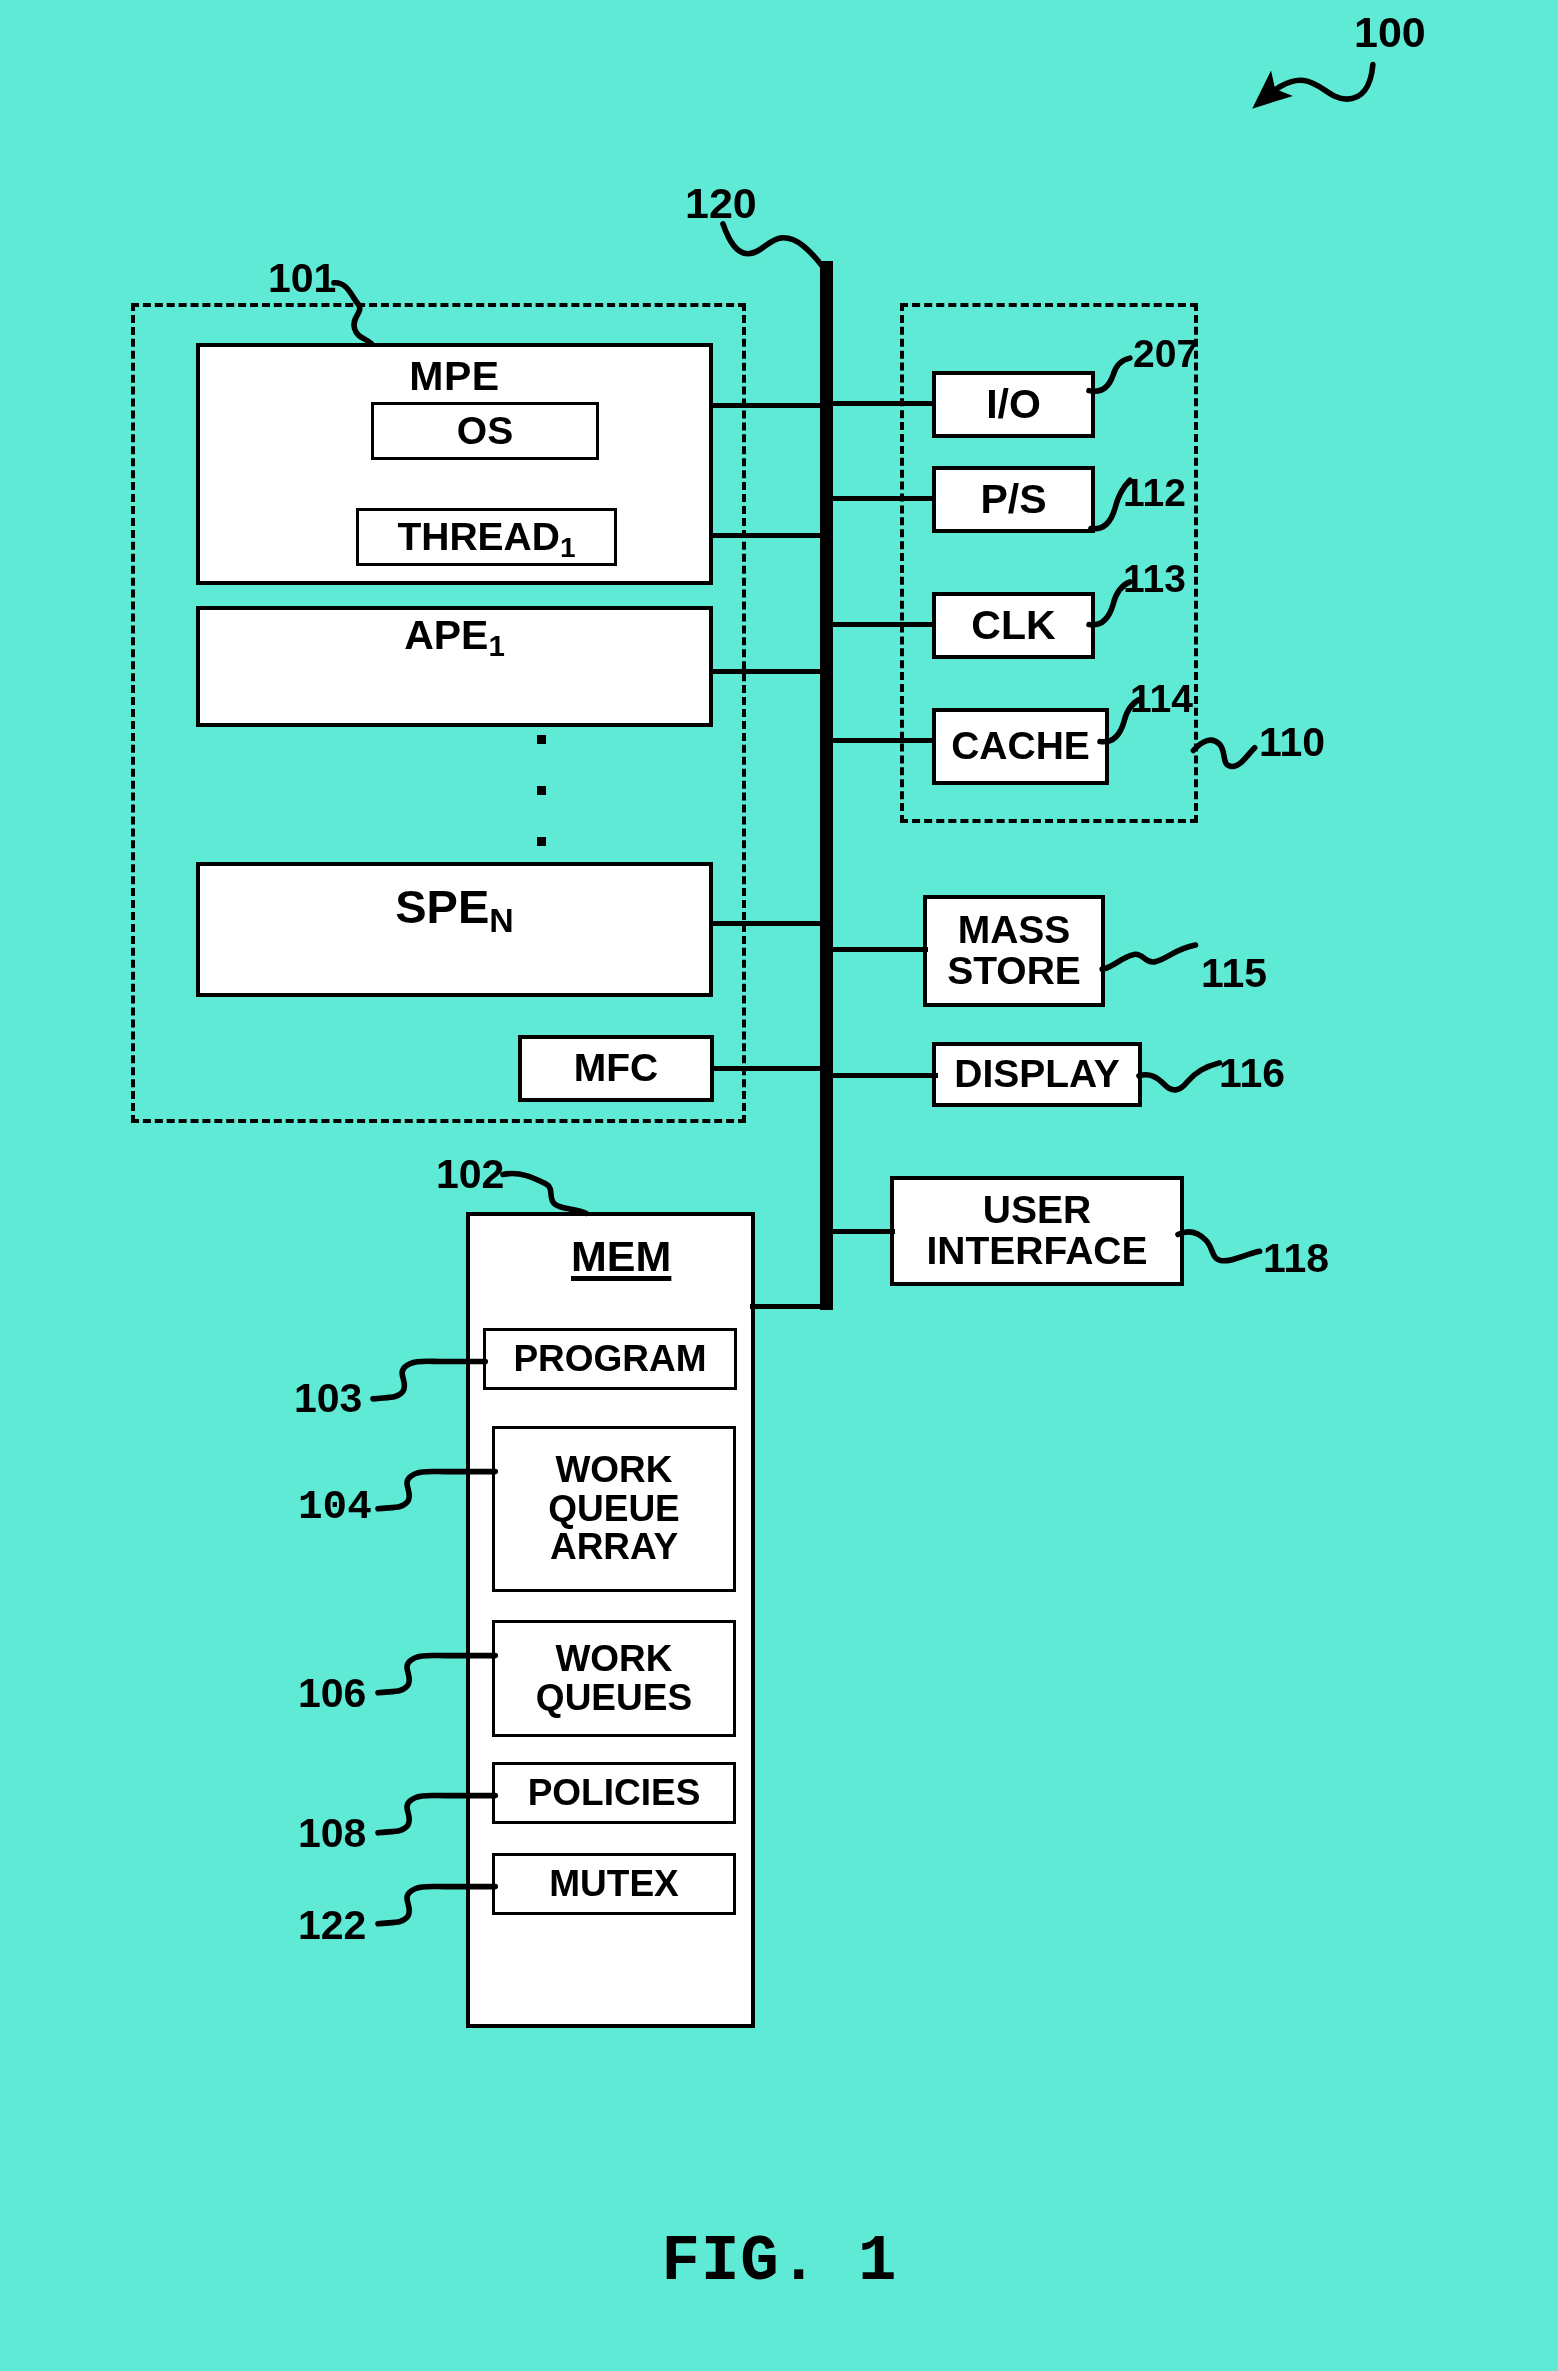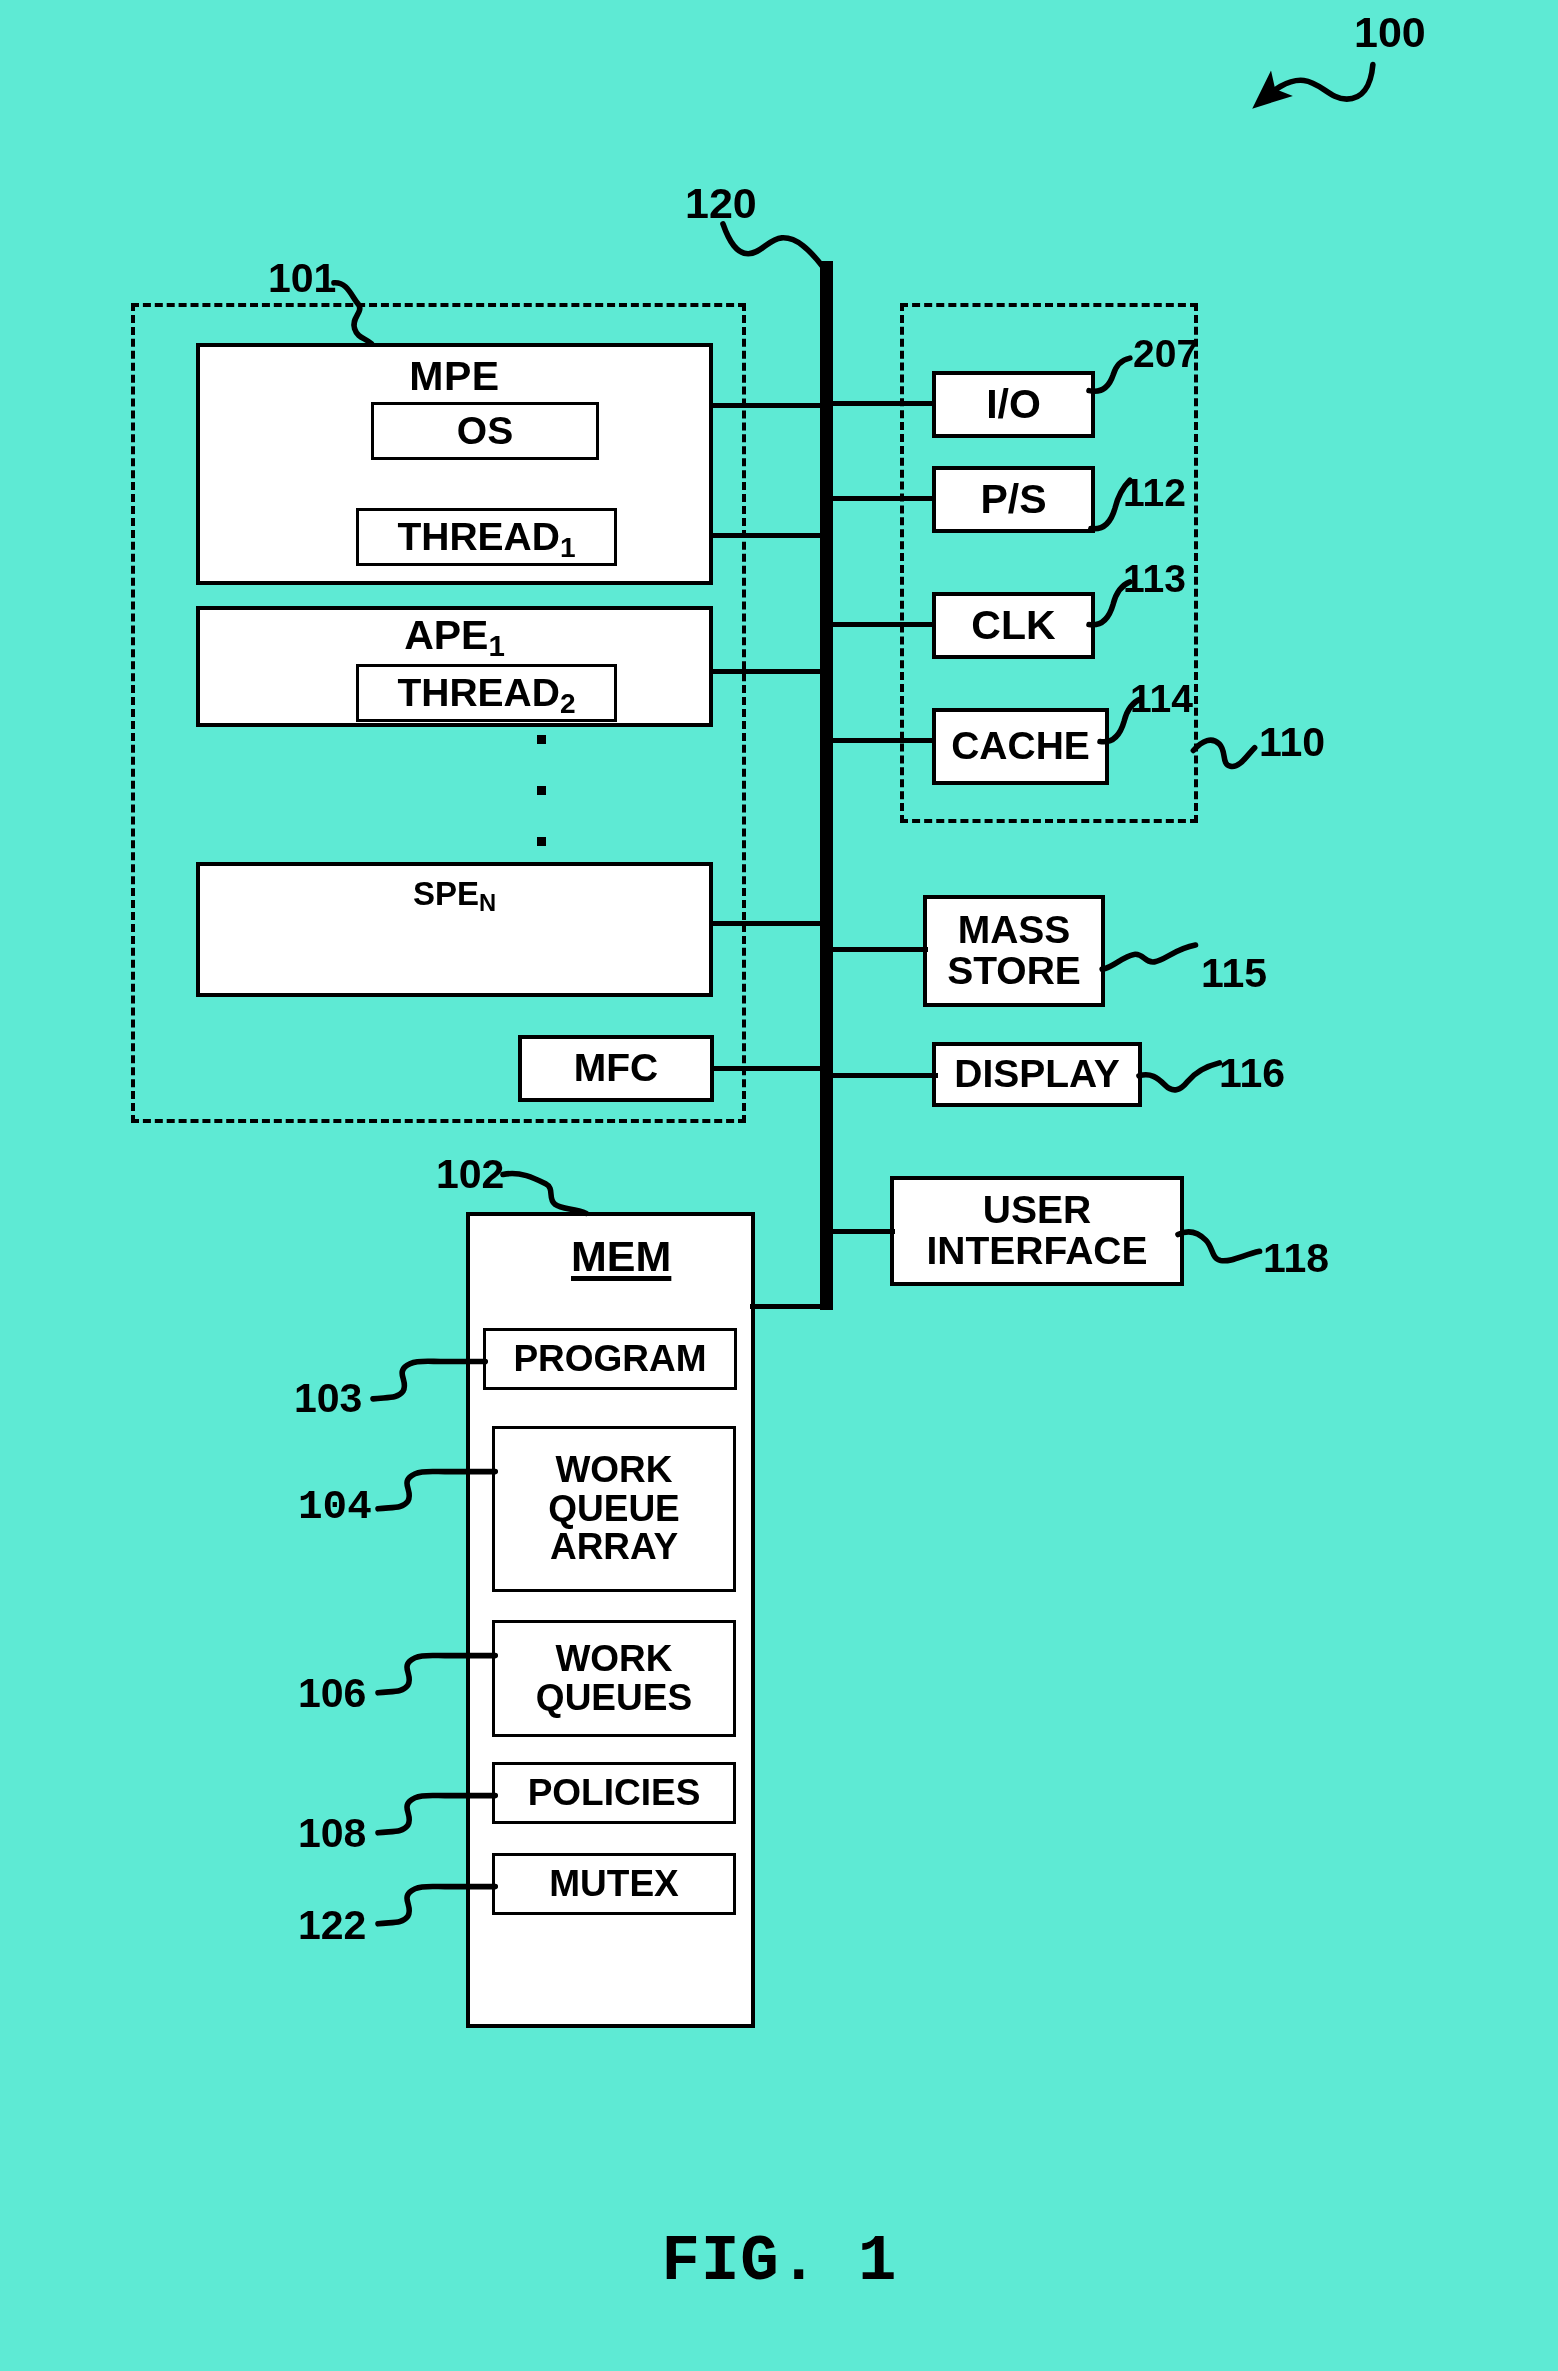--- a/index.html
+++ b/index.html
@@ -94,30 +94,27 @@
   </div>
   <div class="box thin" style="left:356px;top:508px;width:261px;height:58px;font-size:39px;">
     <span><span>THREAD</span><sub>1</sub></span>
   </div>
 
   <div class="box" style="left:196px;top:606px;width:517px;height:121px;flex-direction:column;justify-content:flex-start;">
     <div style="font-size:41px;margin-top:3.7px;">
       <span>APE</span><sub>1</sub>
     </div>
   </div>
-  <div class="box thin" style="left:356px;top:664px;width:261px;height:58px;font-size:39px;">
-    <span><span>THREAD</span><sub>2</sub></span>
-  </div>
 
   <div class="dot" style="left:537px;top:735px;"></div>
   <div class="dot" style="left:537px;top:786px;"></div>
   <div class="dot" style="left:537px;top:837px;"></div>
 
   <div class="box" style="left:196px;top:862px;width:517px;height:135px;flex-direction:column;justify-content:flex-start;">
-    <div style="font-size:33px;margin-top:11px;">
+    <div style="font-size:47px;margin-top:17px;">
       <span>SPE</span><sub>N</sub>
     </div>
   </div>
 
   <div class="box" style="left:518px;top:1035px;width:196px;height:67px;font-size:39px;">
     <span>MFC</span>
   </div>
 
   <div class="hline" style="left:710px;top:403px;width:114px;"></div>
   <div class="hline" style="left:710px;top:533px;width:114px;"></div>

